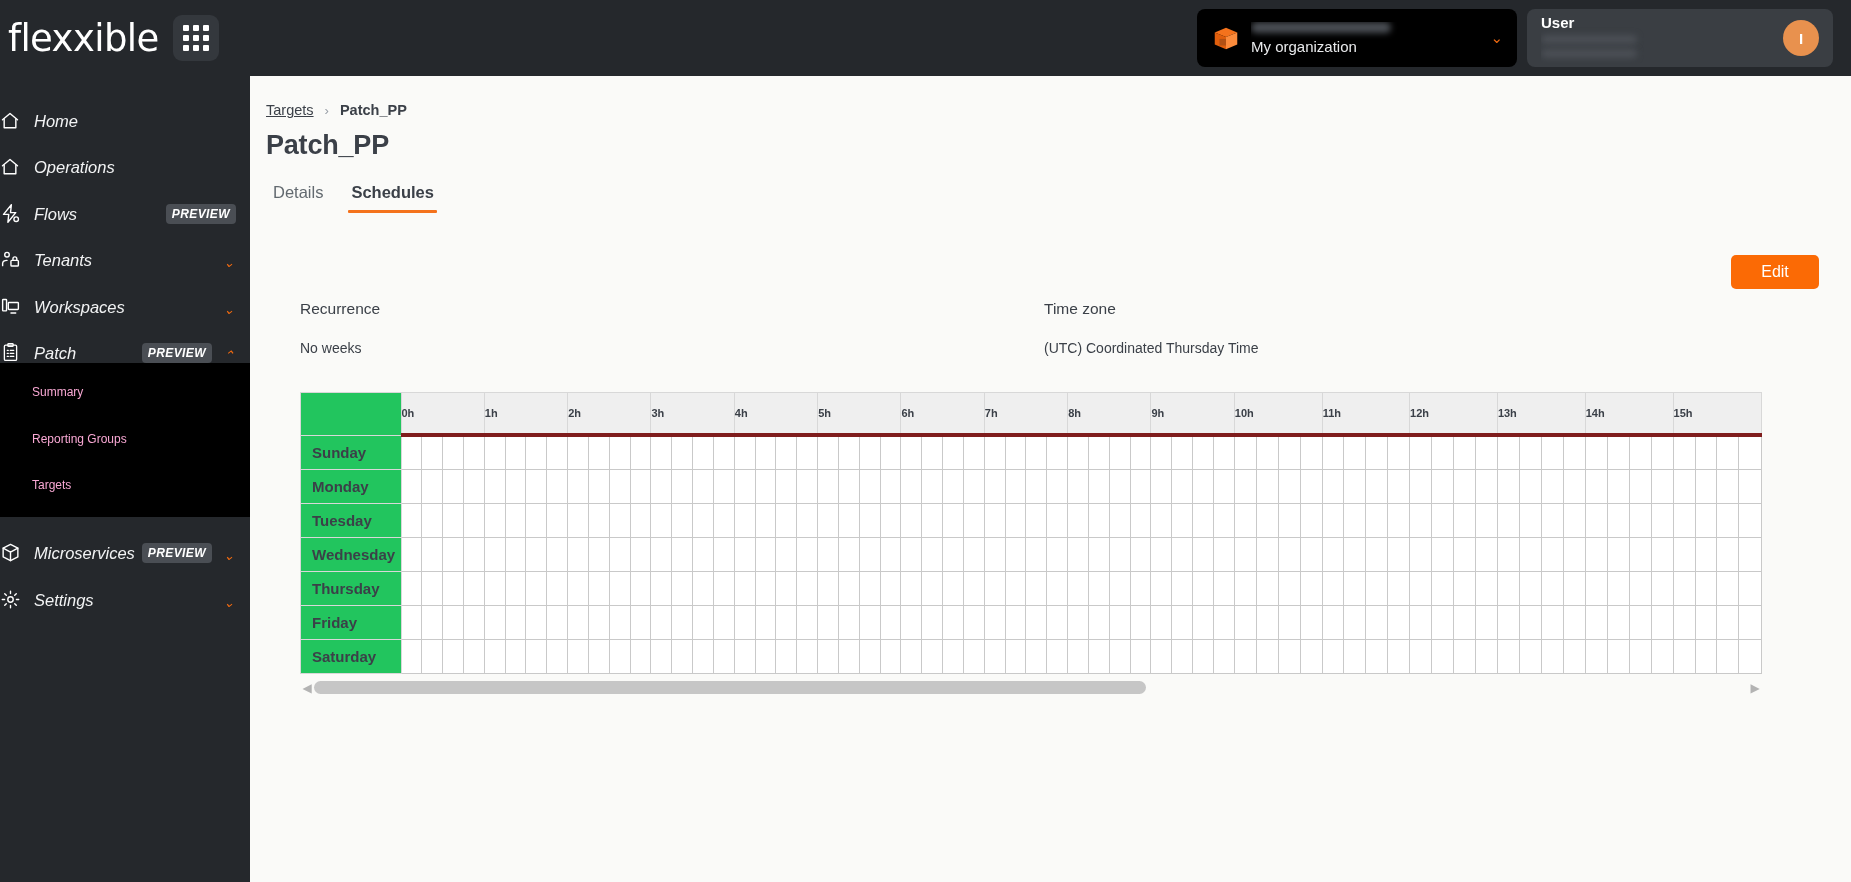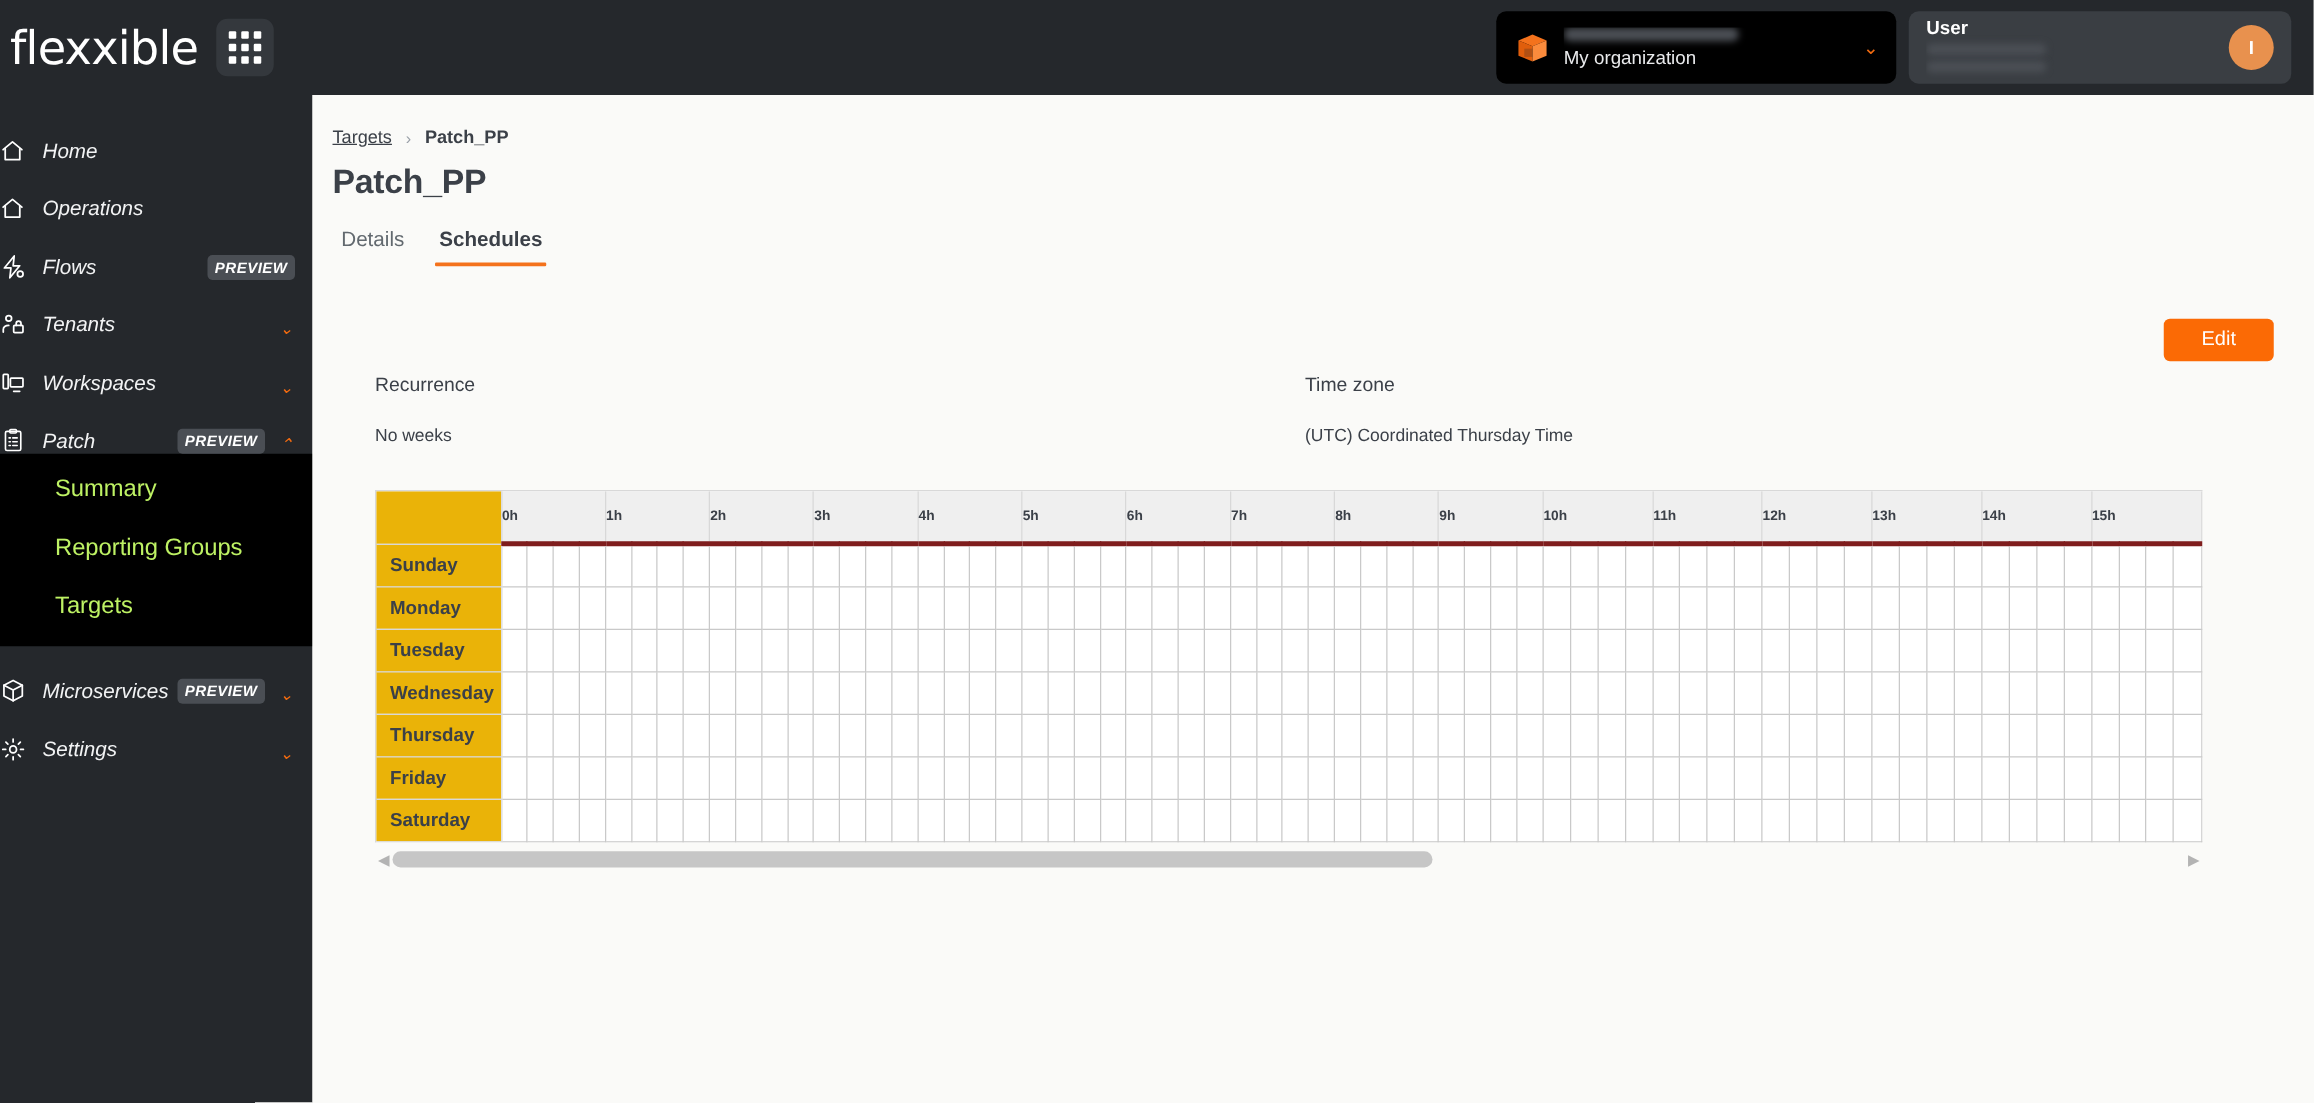--- a/index.html
+++ b/index.html
@@ -73,21 +73,21 @@
   .badge-preview {
     background: #4a4e54; color: #ffffff; font-size: 12px; font-weight: bold; letter-spacing: 0.4px;
     padding: 3px 6px; border-radius: 4px; margin-left: auto;
   }
   .nav-item .chev-nav { color: #f06a10; font-size: 13px; margin-left: 10px; width: 14px; text-align: center; }
   .nav-item .chev-nav.after-badge { margin-left: 10px; }
 
   .subnav { background: #000000; padding: 6px 0 8px 0; }
   .subnav-item {
     height: 46.5px; display: flex; align-items: center; padding-left: 32px;
-    font-size: 19px; color: #bef264; cursor: pointer; margin-left: 12px;
+    font-size: 12px; color: #f9a8d4; cursor: pointer;
   }
 
   
   .main { flex: 1; background: #fafaf8; padding: 26px 0 0 0; overflow: hidden; position: relative; }
   .main-inner { padding-left: 16px; }
 
   .breadcrumb { display: flex; align-items: center; font-size: 14.5px; color: #3b4048; margin-bottom: 12px; padding-left: 0; }
   .breadcrumb a { color: #3b4048; text-decoration: underline; cursor: pointer; }
   .breadcrumb .sep { margin: 0 11px; color: #9aa0a8; font-size: 13px; }
   .breadcrumb .cur { font-weight: bold; color: #3b4048; }
@@ -111,21 +111,21 @@
   .info-row { display: flex; margin-top: 11px; padding-left: 34px; }
   .info-col { width: 744px; }
   .info-label { font-size: 15.5px; font-weight: normal; color: #3b4048; margin-bottom: 22px; }
   .info-value { font-size: 14px; color: #3b4048; }
 
   
   .grid-wrap { margin-top: 36px; padding-left: 34px; padding-right: 22px; }
   .grid-clip { width: 1462px; overflow: hidden; border-top: 1px solid #d8d8d8; border-left: 1px solid #d8d8d8; }
   .grid-table { border-collapse: collapse; table-layout: fixed; }
   .grid-table th.daycol, .grid-table td.daycol {
-    width: 100px; min-width: 100px; background: #eab308; border-right: 1px solid #d8d8d8; border-bottom: 1px solid #d8d8d8;
+    width: 100px; min-width: 100px; background: #22c55e; border-right: 1px solid #d8d8d8; border-bottom: 1px solid #d8d8d8;
   }
   .grid-table th.hourcol {
     width: 280px; background: #efefef; border-right: 1px solid #d8d8d8; border-bottom: 4px solid #7f1d1d;
     font-size: 11px; font-weight: bold; color: #3b4048; height: 42px; text-align: left;
   }
   .grid-table td.daycol {
     height: 34px; text-align: left; padding-left: 11px;
     font-size: 15px; font-weight: bold; color: #3b4048; white-space: nowrap;
   }
   .grid-table td.slot {

